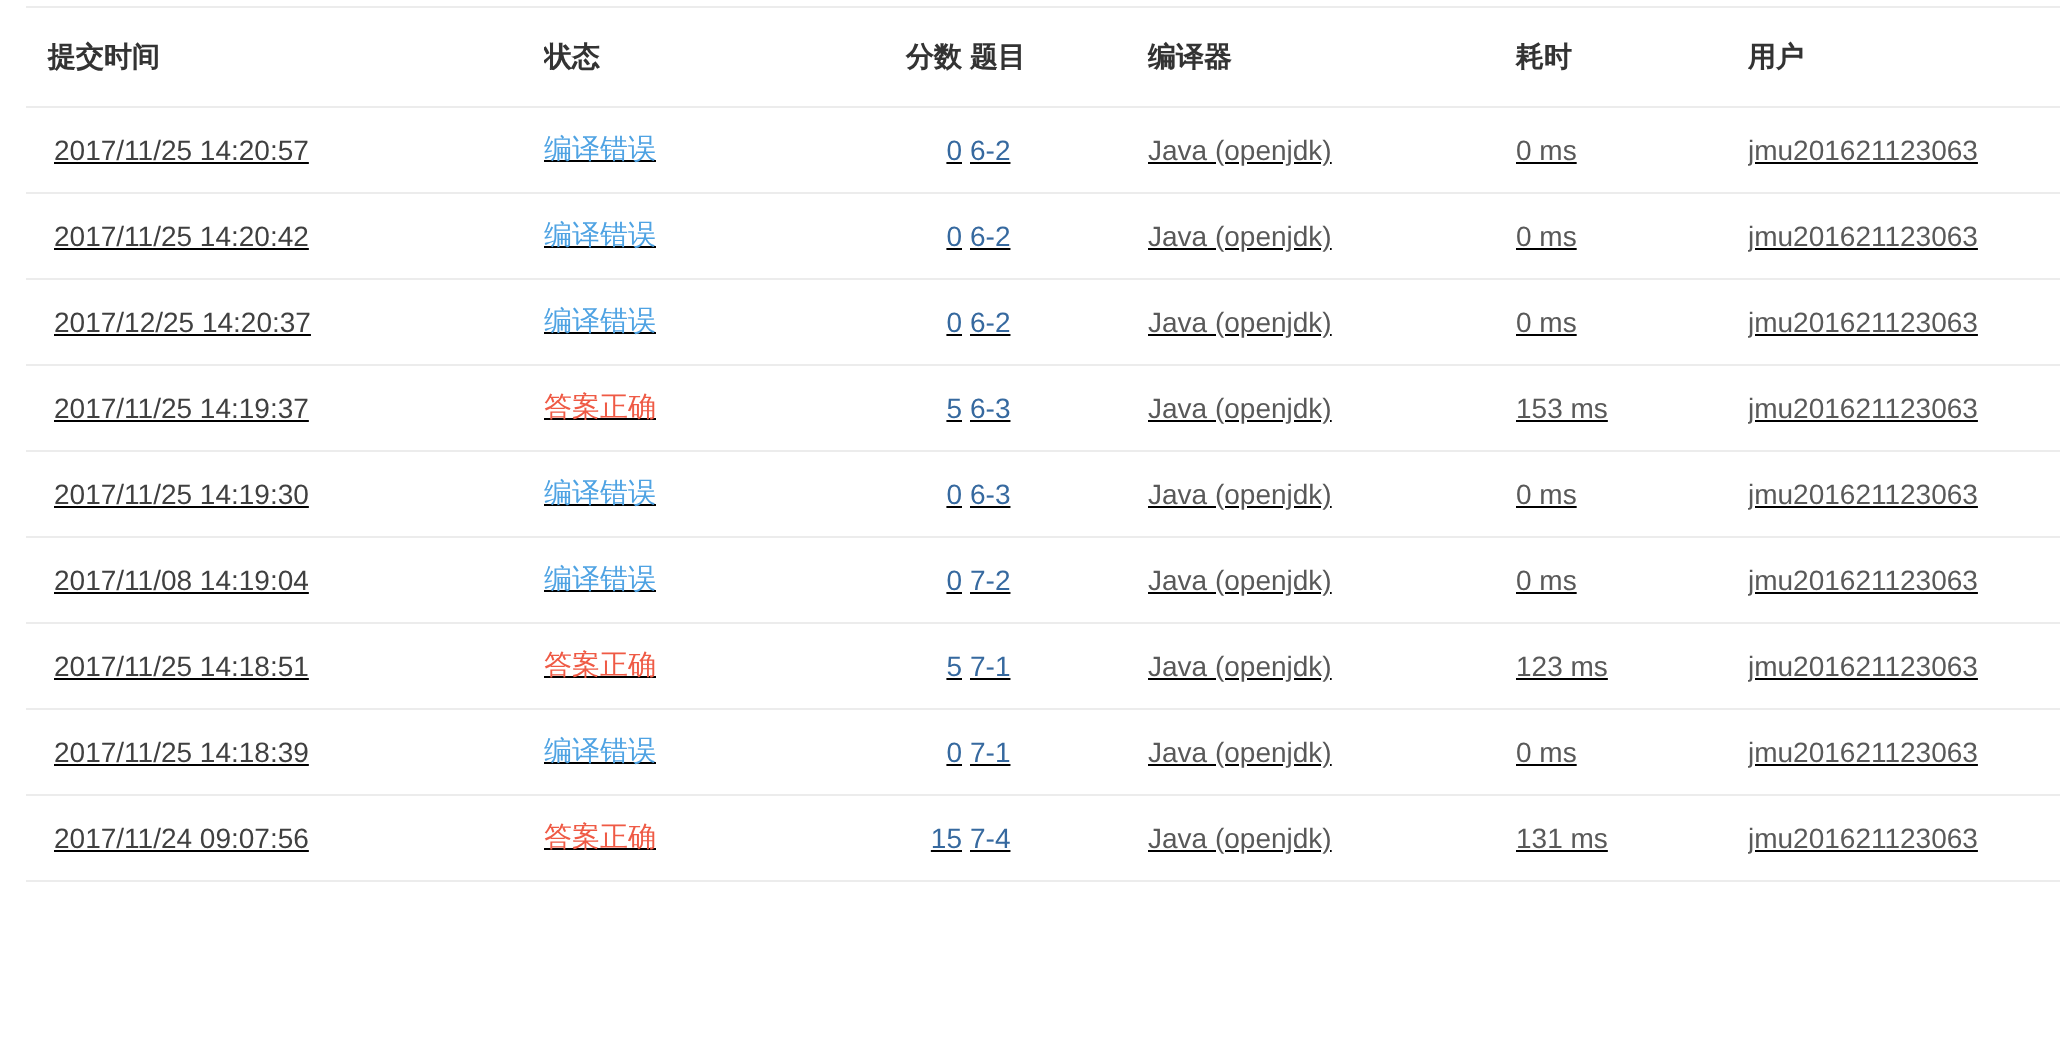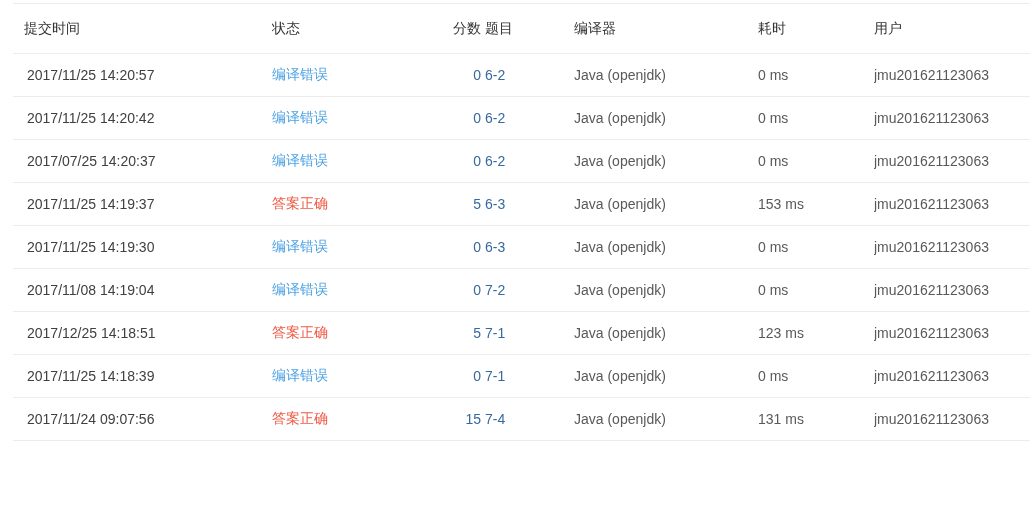--- a/index.html
+++ b/index.html
@@ -32,23 +32,23 @@
   th, td {
     font-size: 14px;
     text-align: left;
     vertical-align: middle;
     white-space: nowrap;
     overflow: hidden;
     padding: 0;
     border-bottom: 1px solid var(--border);
   }
   thead tr { height: 50px; }
-  tbody tr { height: 43px; background: #ffffff; }
+  tbody tr { height: 43px; background: #ffffff; text-decoration: underline; }
   th {
-    font-weight: 400;
+    font-weight: 700;
     color: var(--header-text);
   }
   td { color: var(--row-text); }
 
   th.c-time   { padding-left: 11px; }
   td.c-time   { padding-left: 14px; color: var(--time-text); }
   .c-status   { padding-left: 0; }
   .c-score    { padding-left: 2px; text-align: right; }
   .c-problem  { padding-left: 4px; }
   .c-compiler { padding-left: 1px; }
@@ -98,21 +98,21 @@
         <tr>
     <td class="c-time">2017/11/25 14:20:42</td>
     <td class="c-status"><a class="status-error">编译错误</a></td>
     <td class="c-score"><a>0</a></td>
     <td class="c-problem"><a>6-2</a></td>
     <td class="c-compiler">Java (openjdk)</td>
     <td class="c-duration">0 ms</td>
     <td class="c-user">jmu201621123063</td>
   </tr>
         <tr>
-    <td class="c-time">2017/07/25 14:20:37</td>
+    <td class="c-time">2017/12/25 14:20:37</td>
     <td class="c-status"><a class="status-error">编译错误</a></td>
     <td class="c-score"><a>0</a></td>
     <td class="c-problem"><a>6-2</a></td>
     <td class="c-compiler">Java (openjdk)</td>
     <td class="c-duration">0 ms</td>
     <td class="c-user">jmu201621123063</td>
   </tr>
         <tr>
     <td class="c-time">2017/11/25 14:19:37</td>
     <td class="c-status"><a class="status-correct">答案正确</a></td>
@@ -134,21 +134,21 @@
         <tr>
     <td class="c-time">2017/11/08 14:19:04</td>
     <td class="c-status"><a class="status-error">编译错误</a></td>
     <td class="c-score"><a>0</a></td>
     <td class="c-problem"><a>7-2</a></td>
     <td class="c-compiler">Java (openjdk)</td>
     <td class="c-duration">0 ms</td>
     <td class="c-user">jmu201621123063</td>
   </tr>
         <tr>
-    <td class="c-time">2017/12/25 14:18:51</td>
+    <td class="c-time">2017/11/25 14:18:51</td>
     <td class="c-status"><a class="status-correct">答案正确</a></td>
     <td class="c-score"><a>5</a></td>
     <td class="c-problem"><a>7-1</a></td>
     <td class="c-compiler">Java (openjdk)</td>
     <td class="c-duration">123 ms</td>
     <td class="c-user">jmu201621123063</td>
   </tr>
         <tr>
     <td class="c-time">2017/11/25 14:18:39</td>
     <td class="c-status"><a class="status-error">编译错误</a></td>

